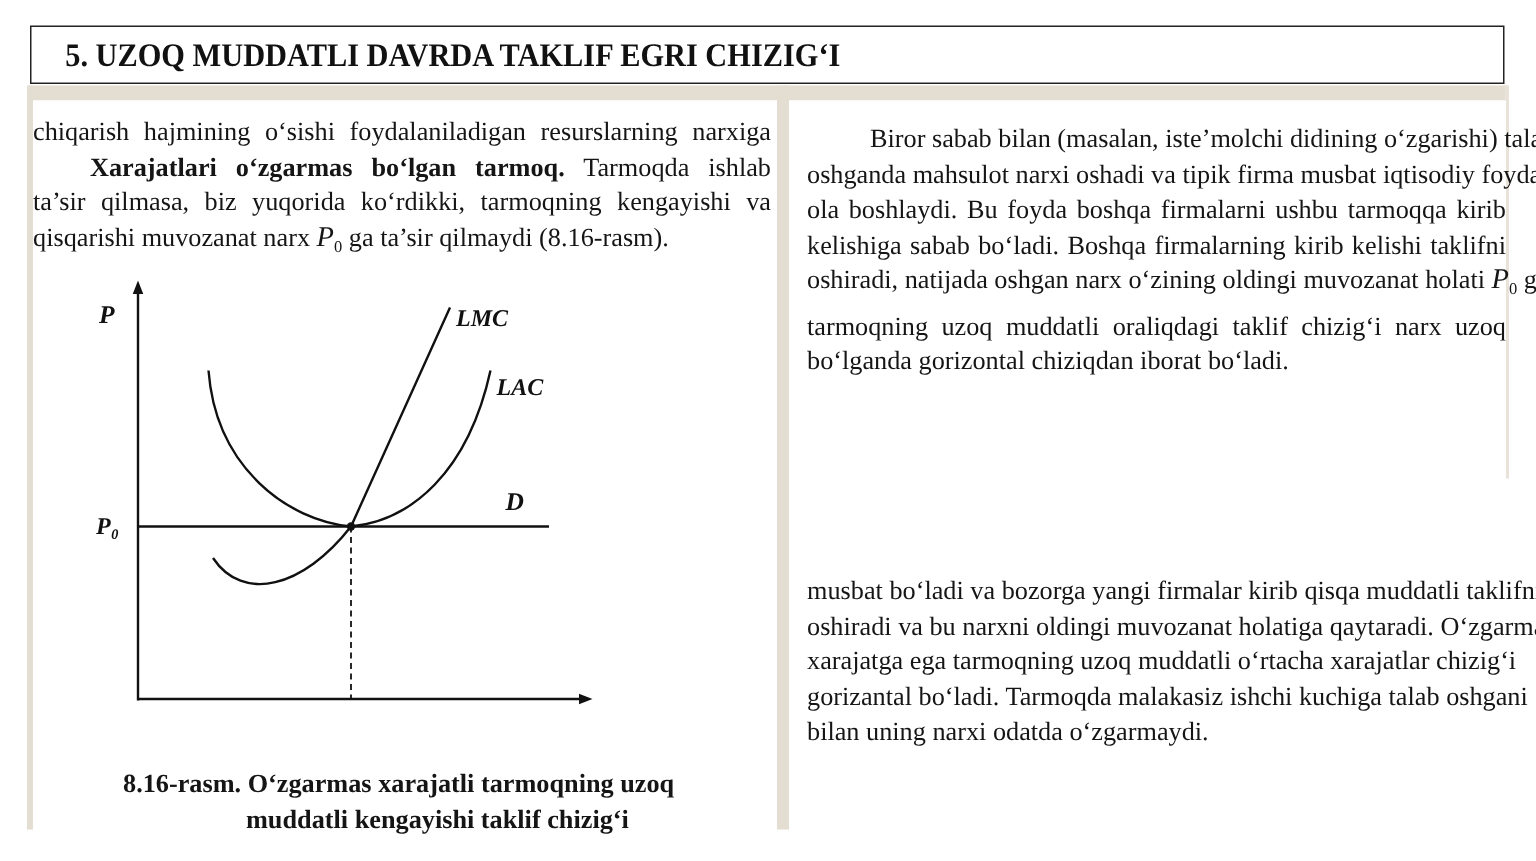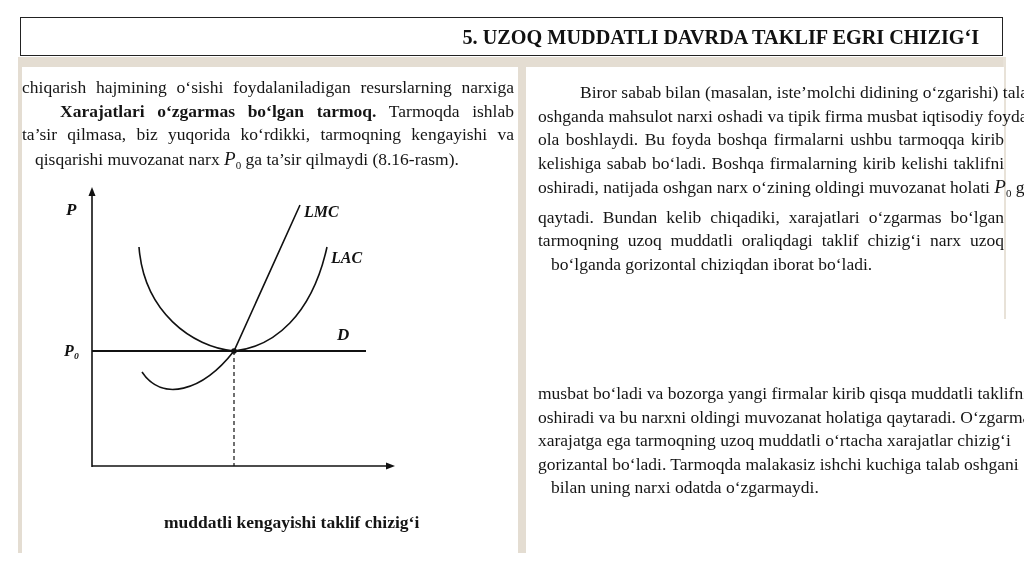--- a/index.html
+++ b/index.html
@@ -5,21 +5,21 @@
   html, body { margin: 0; padding: 0; }
   body {
     width: 1024px; height: 574px; position: relative; overflow: hidden;
     background: #ffffff;
     font-family: "Liberation Serif", "DejaVu Serif", serif;
     color: #111;
   }
   .title-box {
     position: absolute; left: 20px; top: 17px; width: 983px; height: 39px;
     border: 1.5px solid #222; background: #fff; box-sizing: border-box;
-    display: flex; align-items: center; justify-content: flex-end;
+    display: flex; align-items: center; justify-content: flex-start;
   }
   .title-box h1 {
     margin: 0; font-size: 22px; font-weight: bold; letter-spacing: 0px;
     font-family: "Liberation Serif", serif; transform: scaleX(0.92);
   }
   .beige-strip {
     position: absolute; left: 19px; top: 57px; width: 986px; height: 10px;
     background: #e4ddd2;
   }
   .beige-left {
@@ -43,21 +43,21 @@
     background: #fff;
   }
   .para {
     position: absolute; margin: 0;
     font-size: 17.5px; line-height: 23.5px; text-align: justify;
     text-align-last: left; color: #151515;
   }
   .para .line {
     display: block; text-align: justify; text-align-last: justify; white-space: nowrap;
   }
-  .para .line.last { text-align-last: left; padding-left: 13px; }
+  .para .line.last { text-align-last: left; }
   .left-para { left: 38px; top: 9px; width: 454px; }
   .left-para .bold { font-weight: bold; }
   .right-para-1 { left: 12px; top: 14px; width: 466px; }
   .right-para-2 { left: 12px; top: 315px; width: 466px; }
   .indent { padding-left: 42px; }
   .italic-sym { font-style: italic; font-size: 19px; }
   .sub { font-size: 11px; vertical-align: -4px; font-style: normal; }
   .diagram {
     position: absolute; left: 30px; top: 120px;
   }
@@ -109,34 +109,34 @@
     <text x="14" y="28" font-size="17">P</text>
     <text x="317" y="310" font-size="17">Q</text>
     <text x="252" y="30" font-size="16">LMC</text>
     <text x="279" y="76" font-size="16">LAC</text>
     <text x="285" y="153" font-size="17">D</text>
     <text x="12" y="169" font-size="16">P₀</text>
     <text x="172" y="306" font-size="16">Qₑ</text>
   </svg>
 
   <div class="caption">
+    <span class="c1">8.16-rasm. O‘zgarmas xarajatli tarmoqning uzoq</span>
     <span class="c2">muddatli kengayishi taklif chizig‘i</span>
   </div>
 </div>
 
 <div class="beige-divider"></div>
 
 <div class="panel-right">
   <div class="para right-para-1">
     <span class="line indent">Biror sabab bilan (masalan, iste’molchi didining o‘zgarishi) talab</span>
     <span class="line">oshganda mahsulot narxi oshadi va tipik firma musbat iqtisodiy foyda</span>
     <span class="line">ola boshlaydi. Bu foyda boshqa firmalarni ushbu tarmoqqa kirib</span>
     <span class="line">kelishiga sabab bo‘ladi. Boshqa firmalarning kirib kelishi taklifni</span>
     <span class="line"><span>oshiradi, natijada oshgan narx o‘zining oldingi muvozanat holati </span><span class="italic-sym"><span>P</span><span class="sub">0</span></span><span> ga</span></span>
-    <span class="line">qaytadi. Bundan kelib chiqadiki, xarajatlari o‘zgarmas bo‘lgan</span>
     <span class="line">tarmoqning uzoq muddatli oraliqdagi taklif chizig‘i narx uzoq</span>
     <span class="line last">bo‘lganda gorizontal chiziqdan iborat bo‘ladi.</span>
   </div>
 
   <div class="para right-para-2">
     <span class="line">musbat bo‘ladi va bozorga yangi firmalar kirib qisqa muddatli taklifni</span>
     <span class="line">oshiradi va bu narxni oldingi muvozanat holatiga qaytaradi. O‘zgarmas</span>
     <span class="line">xarajatga ega tarmoqning uzoq muddatli o‘rtacha xarajatlar chizig‘i</span>
     <span class="line">gorizantal bo‘ladi. Tarmoqda malakasiz ishchi kuchiga talab oshgani</span>
     <span class="line last">bilan uning narxi odatda o‘zgarmaydi.</span>

